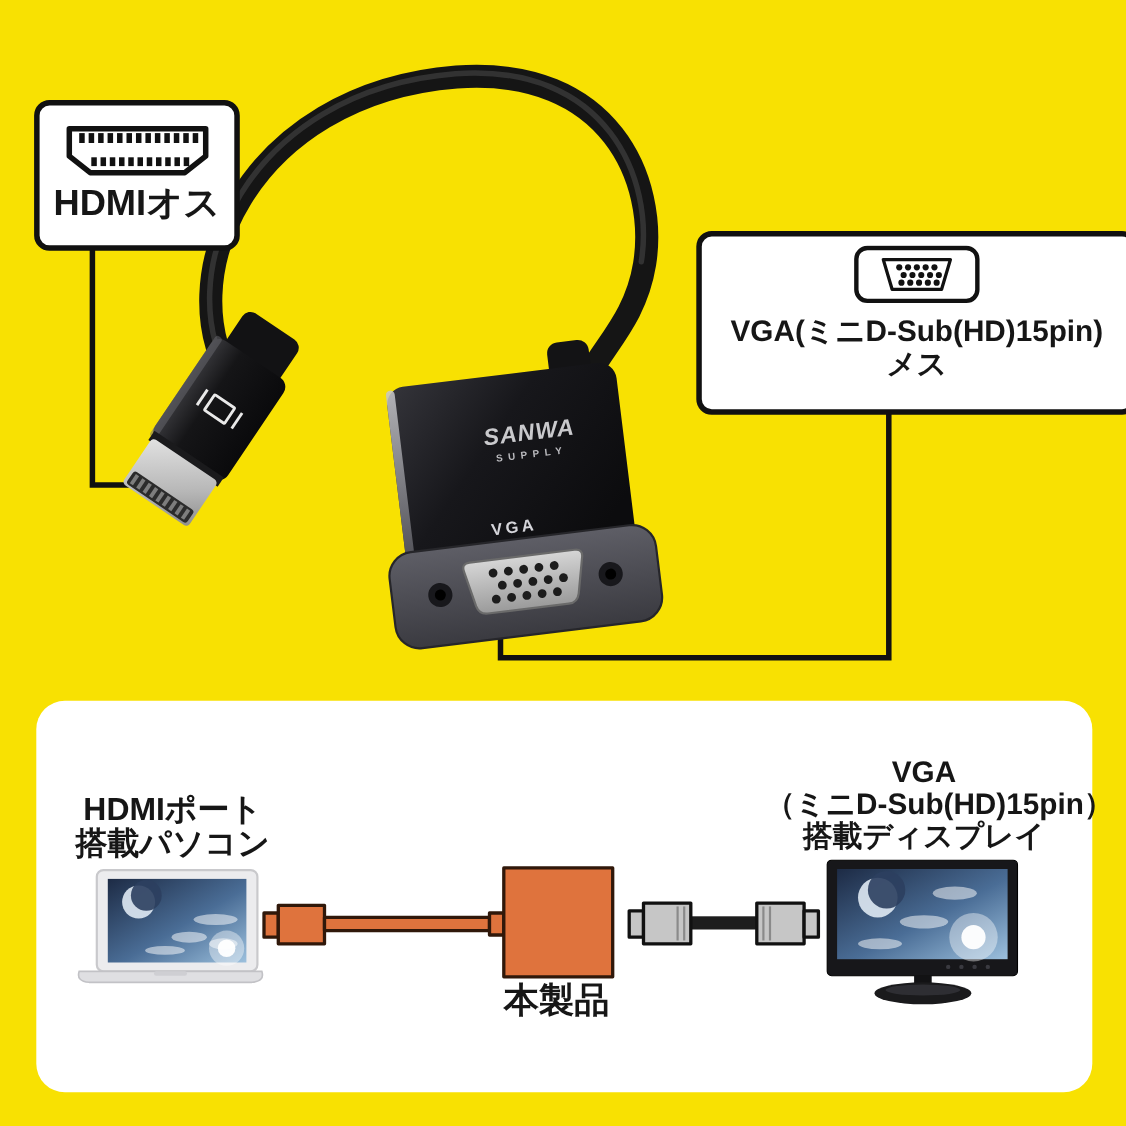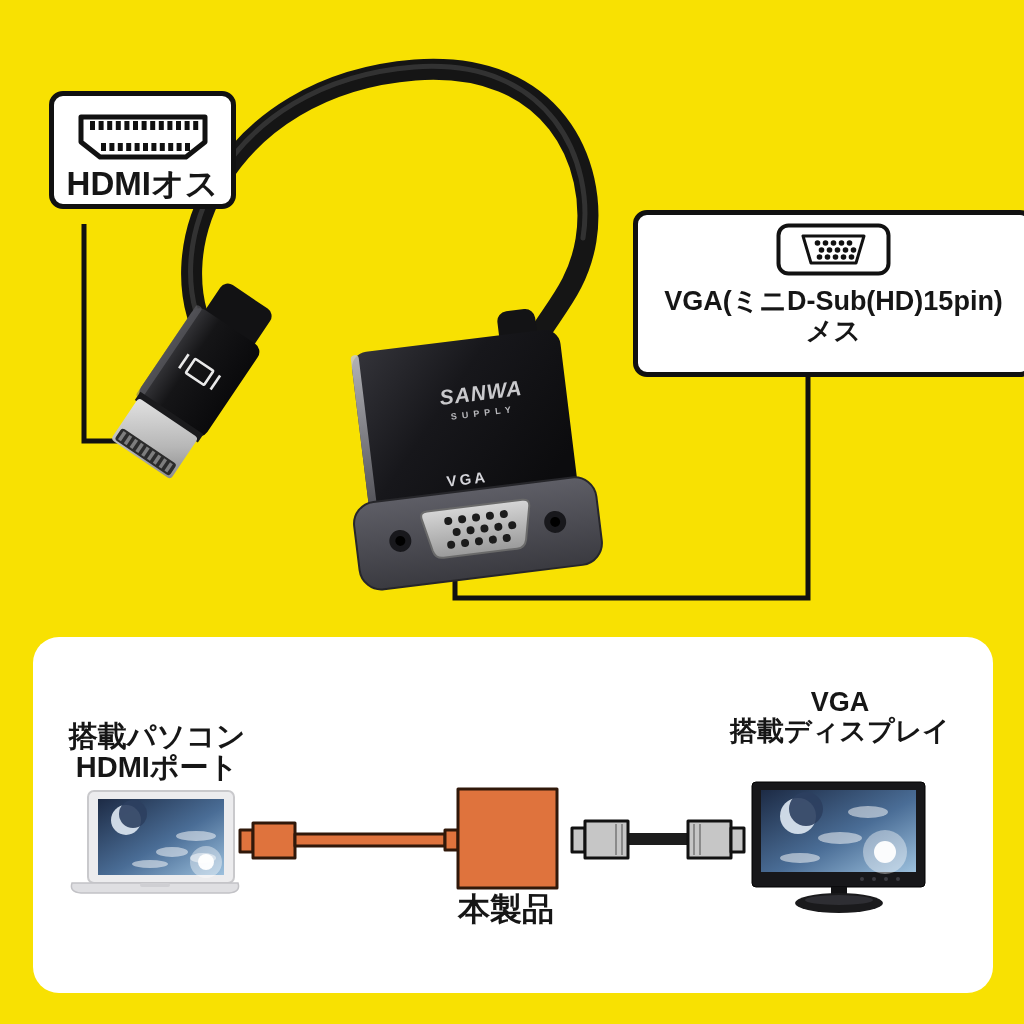--- a/index.html
+++ b/index.html
@@ -12,21 +12,21 @@
   .panel{
     position:absolute;left:33px;top:637px;width:960px;height:356px;
     background:#FFFFFF;border-radius:26px;z-index:0;
   }
   svg.scene{position:absolute;left:0;top:0;z-index:1;pointer-events:none;}
   .callout{
     position:absolute;background:#FFFFFF;border:5px solid #111111;
     border-radius:14px;z-index:2;display:flex;flex-direction:column;
     align-items:center;box-sizing:border-box;
   }
-  .callout1{left:49px;top:91px;width:187px;height:118px;padding-top:18px;}
+  .callout1{left:31px;top:91px;width:187px;height:137px;padding-top:18px;}
   .callout2{left:633px;top:210px;width:401px;height:167px;padding-top:8px;}
   .callout-label{
     font-weight:700;color:#161616;font-size:33px;margin-top:7px;
     letter-spacing:0px;line-height:1.05;white-space:nowrap;
   }
   .callout2 .c2line{font-weight:700;color:#161616;font-size:27px;line-height:30px;white-space:nowrap;}
   .callout2 .c2line.first{margin-top:10px;}
   .lbl{position:absolute;z-index:2;font-weight:700;color:#161616;text-align:center;}
   .lbl-pc{left:38px;top:721px;width:238px;font-size:29px;line-height:31px;}
   .lbl-display{left:696px;top:688px;width:288px;font-size:27px;line-height:29px;white-space:nowrap;}
@@ -260,25 +260,26 @@
         <circle cx="59.5" cy="34" r="2.8"></circle>
         <circle cx="67.5" cy="34" r="2.8"></circle>
         <circle cx="75.5" cy="34" r="2.8"></circle>
     </g>
   </svg>
   <div class="c2line first">VGA(ミニD-Sub(HD)15pin)</div>
   <div class="c2line">メス</div>
 </div>
 
 <div class="lbl lbl-pc">
+  <div>HDMIポート</div>
   <div>搭載パソコン</div>
-  <div>HDMIポート</div>
 </div>
 
 <div class="lbl lbl-display">
   <div>VGA</div>
+  <div>（ミニD-Sub(HD)15pin）</div>
   <div>搭載ディスプレイ</div>
 </div>
 
 <div class="lbl lbl-product">本製品</div>
 
 <div class="lbl lbl-cable">
 </div>
 
 </body></html>

